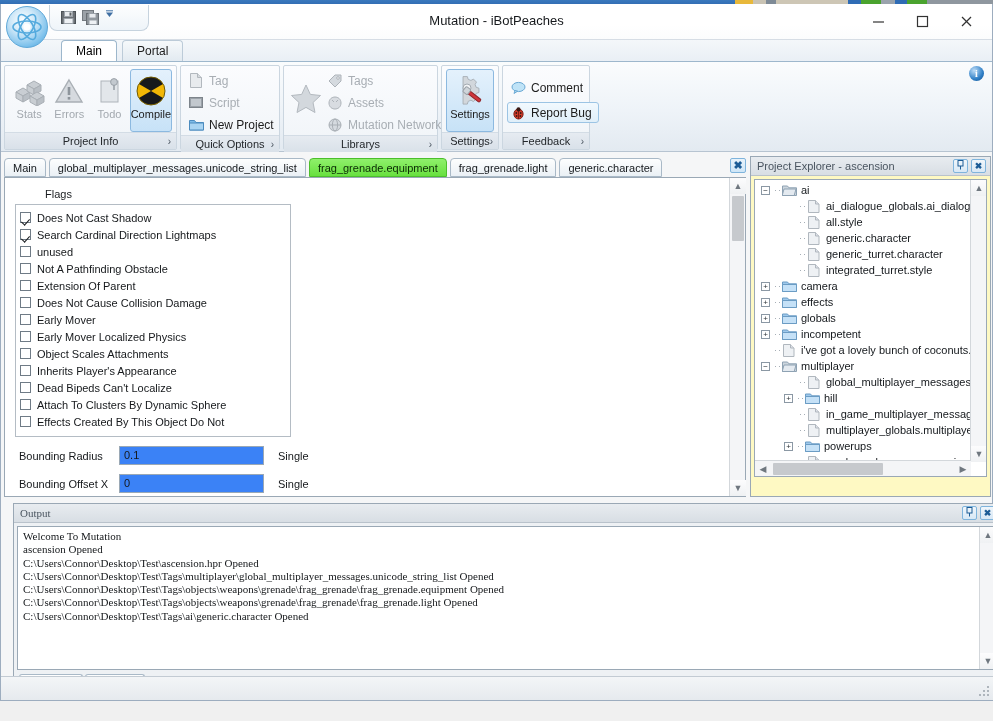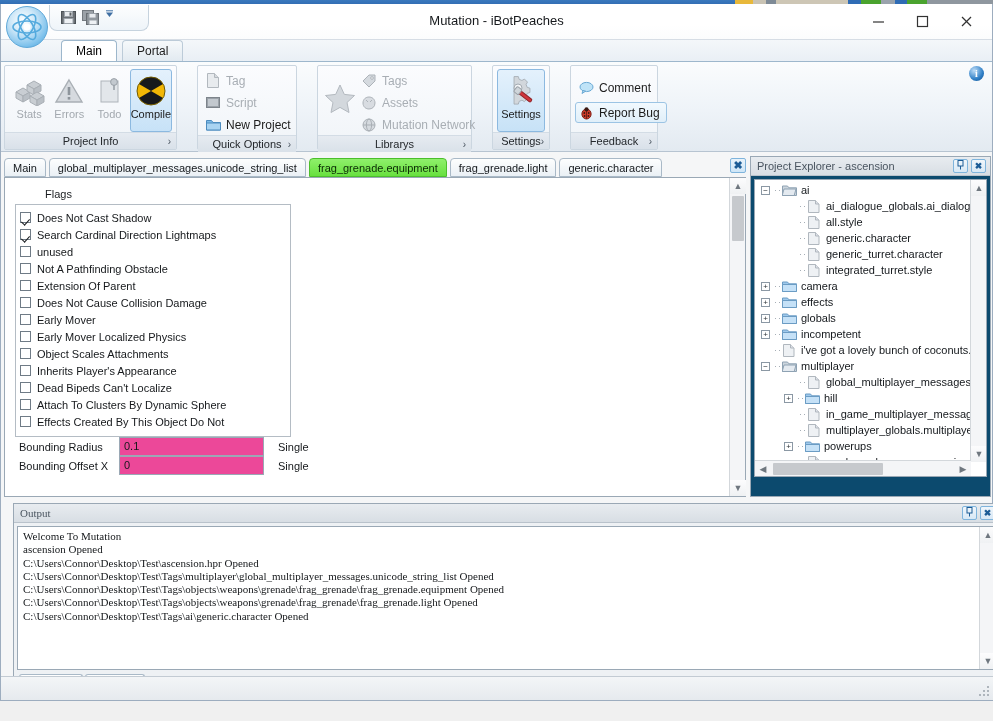--- a/index.html
+++ b/index.html
@@ -113,21 +113,21 @@
     background: radial-gradient(circle at 35% 30%, #bcdcf7, #2f7fc6 60%, #13508f);
     color:#fff; font-size:10px; font-weight:bold;
     text-align:center; line-height:15px;
     font-family:"Liberation Serif",serif;
   }
   .rgroup {
     height: 85px;
     border: 1px solid #cbd6e0;
     background: linear-gradient(to bottom,#fbfcfe,#f0f4f8);
     border-radius: 2px;
-    margin-right: 20px;
+    margin-right: 3px;
     position: relative;
     display:flex; flex-direction:column;
   }
   .rgroup-body { flex:1; display:flex; align-items:flex-start; padding:3px 4px 0 4px; }
   .rgroup-title {
     height: 17px; line-height:17px;
     background: linear-gradient(to bottom,#e6ebf1,#d9e1e9);
     border-top: 1px solid #d3dce5;
     font-size: 11px; color:#23272b;
     text-align:center; position:relative;
@@ -222,27 +222,27 @@
     width:11px;height:11px;flex:0 0 11px;
     border:1px solid #6f7b86; background:#fff;
     margin-right:6px; position:relative;
   }
   .flag-box.checked::after {
     content:""; position:absolute; left:2px; top:4px;
     width:4px;height:7px;border:solid #1b1e21; border-width:0 1.6px 1.6px 0;
     transform: rotate(42deg);
   }
   .prop-row {
-    display:flex; align-items:center; padding-left:4px;
+    display:flex; align-items:center; margin-top:9px; padding-left:4px;
     font-size:11px; color:#15181b;
   }
   .prop-label { width: 100px; }
   .prop-input {
     width: 145px; height:19px; line-height:17px;
-    border:1px solid #9aa8b5; background:#ec4899;
+    border:1px solid #9aa8b5; background:#3b82f6;
     font-size:11px; color:#15181b; padding: 0 4px;
   }
   .prop-type { margin-left: 14px; color:#15181b; }
 
   
   .vscroll {
     position:absolute; right:0; top:0; width:16px; bottom:0;
     background: #f4f5f7; border-left:1px solid #d3d7db;
   }
   .vscroll .arrow {
@@ -261,21 +261,21 @@
   }
   .hscroll .arrow {
     width:16px;height:16px;display:flex;align-items:center;justify-content:center;
     color:#6f777f; font-size:9px; position:absolute; top:0;
   }
   .hscroll .thumb { position:absolute; top:2px; height:12px; background:#c6c9cd; border-radius:1px; }
 
   
   #proj-explorer {
     position:absolute; left:749px; top:0; width:241px; height:341px;
-    background:#0c4a6e; border:1px solid #9aa8b5;
+    background:#fef9c3; border:1px solid #9aa8b5;
   }
   #pe-header {
     height: 19px; line-height:19px;
     background: linear-gradient(to bottom,#e8ecf0,#d8dee4);
     border-bottom:1px solid #b9c2cb;
     font-size:11px; color:#4a5560; padding-left:6px;
     position:relative;
   }
   #pe-header .pe-btn {
     position:absolute; top:2px; width:15px;height:14px;

